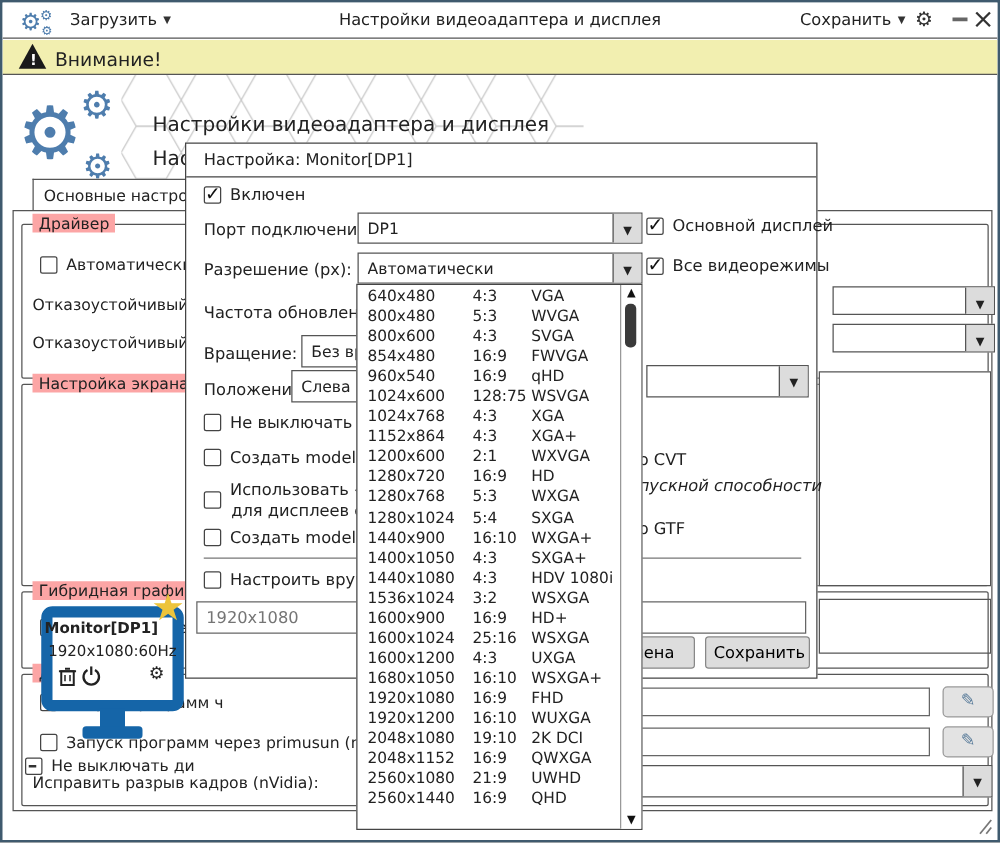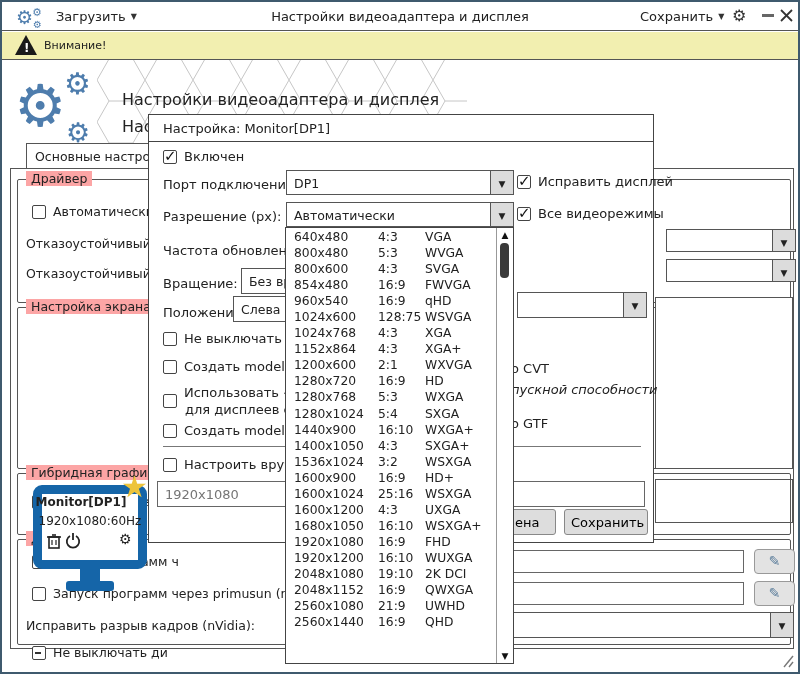--- a/index.html
+++ b/index.html
@@ -98,21 +98,21 @@
       <line x1="1" y1="1" x2="12" y2="12" stroke="#333" stroke-width="1.8"></line>
       <line x1="12" y1="1" x2="1" y2="12" stroke="#333" stroke-width="1.8"></line>
     </svg>
   </div>
 
   <div id="banner" class="abs">
     <svg class="abs" style="left:12px;top:3px;" width="24" height="21">
       <polygon points="12,0 23,20 1,20" fill="#1a1a1a"></polygon>
       <text x="10" y="17" font-size="12" font-weight="bold" fill="#fff">!</text>
     </svg>
-    <span class="abs" style="left:42px;top:7px;font-size:11px;">Внимание!</span>
+    <span class="abs" style="left:42px;top:7px;font-size:15px;">Внимание!</span>
   </div>
 
   <svg id="hexes" class="abs" width="370" height="110">
     <defs>
       <pattern id="hex" width="48" height="42" patternUnits="userSpaceOnUse">
         <path d="M12 0 L36 0 L48 21 L36 42 L12 42 L0 21 Z" fill="none" stroke="#c6c6c6" stroke-width="1"></path>
       </pattern>
     </defs>
     <rect width="370" height="110" fill="url(#hex)"></rect>
   </svg>
@@ -163,21 +163,21 @@
           <line x1="9" y1="7" x2="9" y2="12" stroke="#222" stroke-width="1.2"></line>
         </svg>
         <svg class="abs" style="left:18px;top:0;" width="16" height="16">
           <path d="M5 3 A6.2 6.2 0 1 0 11 3" fill="none" stroke="#222" stroke-width="1.8"></path>
           <line x1="8" y1="0" x2="8" y2="7" stroke="#222" stroke-width="1.8"></line>
         </svg>
         <div class="abs" style="left:72px;top:-2px;font-size:14px;color:#222;">⚙</div>
       </div>
       <div id="mon-star">★</div>
     </div>
-    <div class="cb abs" style="left:21px;top:436px;z-index:2;margin-top:40px;">
+    <div class="cb abs" style="left:9px;top:436px;z-index:2;">
       <span class="box indet"></span><span>Не выключать ди</span>
     </div>
 
     <div class="abs" style="left:644px;top:128px;width:138px;height:172px;border:1.5px solid #555;background:#fff;box-sizing:border-box;"></div>
     <div class="abs" style="left:644px;top:310px;width:138px;height:44px;border:1.5px solid #555;background:#fff;box-sizing:border-box;"></div>
 
     <div class="group" style="left:6px;top:304px;width:772px;height:60px;">
       <span class="legend">Гибридная графика</span>
       <div class="cb" style="left:14px;top:20px;">
         <span class="box checked"></span><span>Только дискретно</span>
@@ -215,21 +215,21 @@
     <div class="cb" style="left:14px;top:34px;">
       <span class="box checked"></span><span>Включен</span>
     </div>
 
     <div class="lbl" style="left:14px;top:62px;">Порт подключения:</div>
     <div class="combo" style="left:137px;top:55px;width:228px;height:25px;">
       <span class="val">DP1</span>
       <div class="arrowbtn"><span>▼</span></div>
     </div>
     <div class="cb" style="left:368px;top:59px;">
-      <span class="box checked"></span><span>Исправить дисплей</span>
+      <span class="box checked"></span><span>Основной дисплей</span>
     </div>
 
     <div class="lbl" style="left:14px;top:94px;">Разрешение (px):</div>
     <div class="combo" style="left:137px;top:87px;width:228px;height:25px;padding-left:10px;">
       <span class="val">Автоматически</span>
       <div class="arrowbtn"><span>▼</span></div>
     </div>
     <div class="cb" style="left:368px;top:91px;">
       <span class="box checked"></span><span>Все видеорежимы</span>
     </div>
@@ -289,20 +289,21 @@
         <div class="res-row"><span class="rc0">960x540</span><span class="rc1">16:9</span><span class="rc2">qHD</span></div>
         <div class="res-row"><span class="rc0">1024x600</span><span class="rc1">128:75</span><span class="rc2">WSVGA</span></div>
         <div class="res-row"><span class="rc0">1024x768</span><span class="rc1">4:3</span><span class="rc2">XGA</span></div>
         <div class="res-row"><span class="rc0">1152x864</span><span class="rc1">4:3</span><span class="rc2">XGA+</span></div>
         <div class="res-row"><span class="rc0">1200x600</span><span class="rc1">2:1</span><span class="rc2">WXVGA</span></div>
         <div class="res-row"><span class="rc0">1280x720</span><span class="rc1">16:9</span><span class="rc2">HD</span></div>
         <div class="res-row"><span class="rc0">1280x768</span><span class="rc1">5:3</span><span class="rc2">WXGA</span></div>
         <div class="res-row"><span class="rc0">1280x1024</span><span class="rc1">5:4</span><span class="rc2">SXGA</span></div>
         <div class="res-row"><span class="rc0">1440x900</span><span class="rc1">16:10</span><span class="rc2">WXGA+</span></div>
         <div class="res-row"><span class="rc0">1400x1050</span><span class="rc1">4:3</span><span class="rc2">SXGA+</span></div>
+        <div class="res-row"><span class="rc0">1440x1080</span><span class="rc1">4:3</span><span class="rc2">HDV 1080i</span></div>
         <div class="res-row"><span class="rc0">1536x1024</span><span class="rc1">3:2</span><span class="rc2">WSXGA</span></div>
         <div class="res-row"><span class="rc0">1600x900</span><span class="rc1">16:9</span><span class="rc2">HD+</span></div>
         <div class="res-row"><span class="rc0">1600x1024</span><span class="rc1">25:16</span><span class="rc2">WSXGA</span></div>
         <div class="res-row"><span class="rc0">1600x1200</span><span class="rc1">4:3</span><span class="rc2">UXGA</span></div>
         <div class="res-row"><span class="rc0">1680x1050</span><span class="rc1">16:10</span><span class="rc2">WSXGA+</span></div>
         <div class="res-row"><span class="rc0">1920x1080</span><span class="rc1">16:9</span><span class="rc2">FHD</span></div>
         <div class="res-row"><span class="rc0">1920x1200</span><span class="rc1">16:10</span><span class="rc2">WUXGA</span></div>
         <div class="res-row"><span class="rc0">2048x1080</span><span class="rc1">19:10</span><span class="rc2">2K DCI</span></div>
         <div class="res-row"><span class="rc0">2048x1152</span><span class="rc1">16:9</span><span class="rc2">QWXGA</span></div>
         <div class="res-row"><span class="rc0">2560x1080</span><span class="rc1">21:9</span><span class="rc2">UWHD</span></div>

